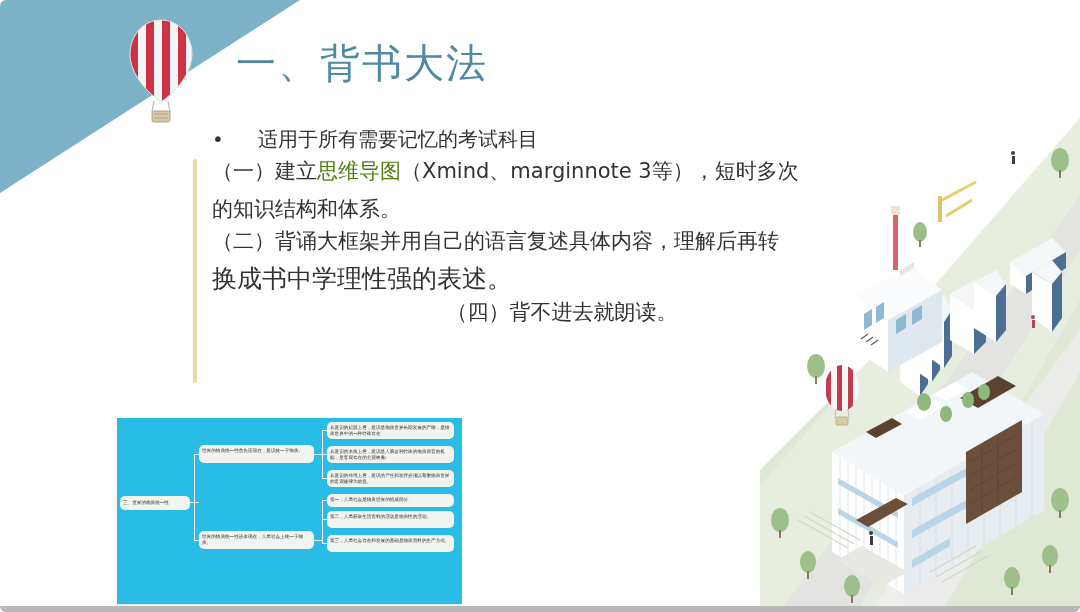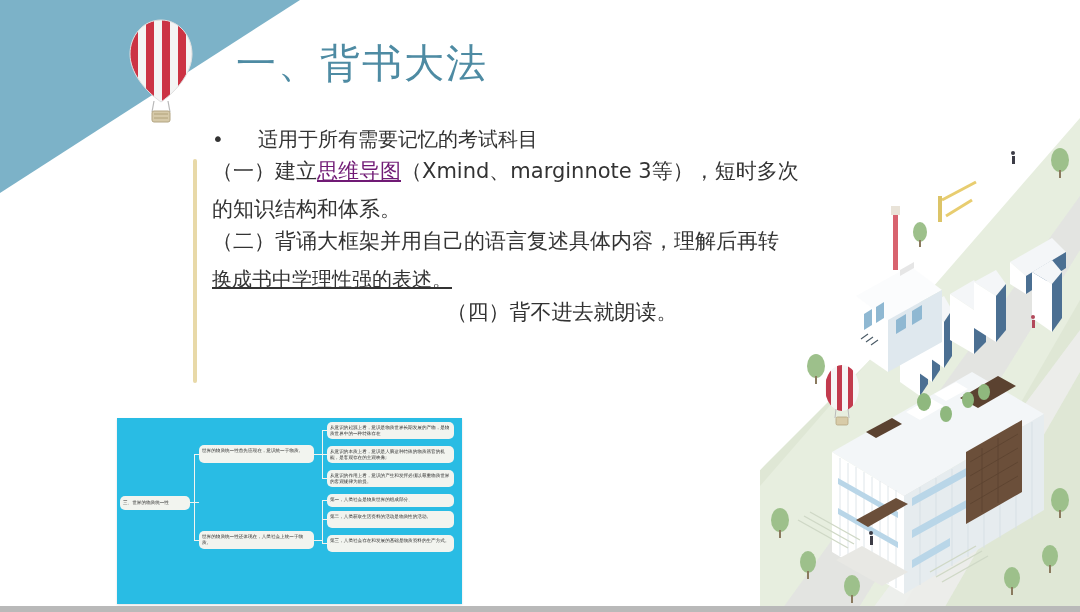--- a/index.html
+++ b/index.html
@@ -2,21 +2,21 @@
 <html><head>
 <meta charset="utf-8">
 <style>
   html,body{margin:0;padding:0;}
   body{
     width:1080px;height:612px;overflow:hidden;
     background:#ffffff;
     font-family:"Liberation Sans","DejaVu Sans",sans-serif;
     position:relative;
   }
-  #slide{position:absolute;inset:0;overflow:hidden;background:#fff;}
+  #slide{position:absolute;inset:0;overflow:hidden;background:#fff;border-radius:6px;}
 
   
   .corner-teal{
     position:absolute;left:0;top:0;width:330px;height:200px;
     background:#7cb2c8;
     clip-path:polygon(0 0, 300px 0, 0 193px);
     z-index:1;
   }
 
   
@@ -41,25 +41,25 @@
   .body-text{
     position:absolute;left:212px;top:124px;width:700px;z-index:6;
     color:#333333;
     font-family:"DejaVu Sans","Liberation Sans",sans-serif;
   }
   .b-line{white-space:nowrap;}
   .line-1{font-size:20px;line-height:30px;}
   .line-2{font-size:21px;line-height:30px;margin-top:2px;}
   .line-3{font-size:21px;line-height:34px;margin-top:6px;}
   .line-4{font-size:21px;line-height:30px;}
-  .line-5{font-size:20px;line-height:34px;margin-top:6px;text-decoration:underline;}
+  .line-5{font-size:25px;line-height:34px;margin-top:6px;}
   .line-6{font-size:21px;line-height:32px;}
   .line-7{font-size:21px;line-height:32px;text-align:center;}
   .bullet-dot{display:inline-block;width:46px;}
-  .hl-red{color:#701a75;text-decoration:underline;}
+  .hl-red{color:#4d7c0f;}
 
   
   .mindmap{
     position:absolute;left:117px;top:418px;width:345px;height:186px;
     background:#29bce4;z-index:6;
     box-shadow:0 1px 2px rgba(0,0,0,.12);
   }
   .mm-node{
     position:absolute;background:#f2f4ef;border-radius:5px;
     color:#2b2b2b;font-size:4.6px;line-height:6.4px;

